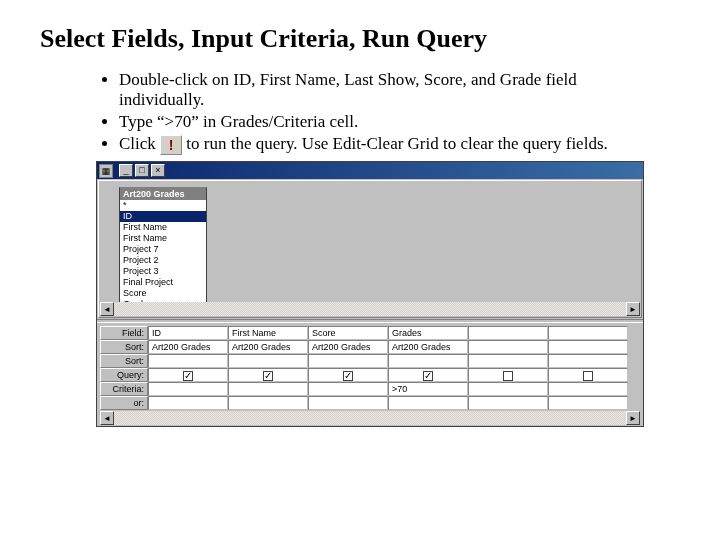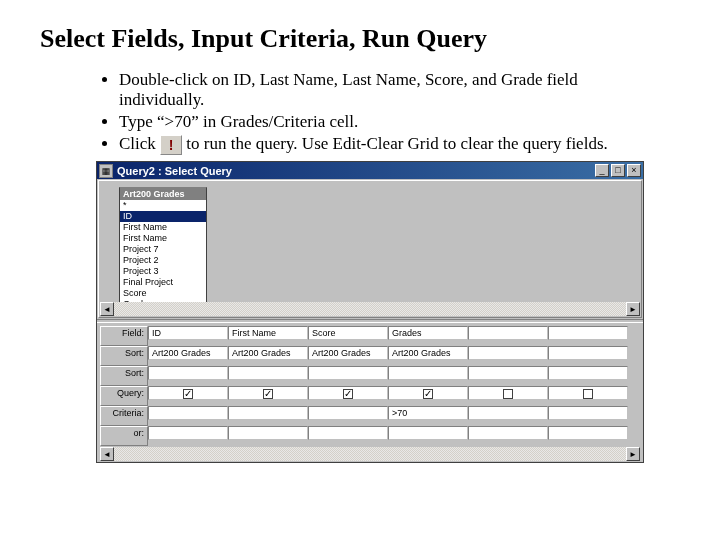--- a/index.html
+++ b/index.html
@@ -139,21 +139,21 @@
   .grid {
     display: grid;
     grid-template-columns: 48px repeat(6, 80px);
     font-size: 9px;
   }
   .rowhdr {
     background: #c0c0c0;
     border: 1px solid #808080;
     border-top-color: #fff; border-left-color: #fff;
     padding: 0 3px;
-    height: 20px;
+    height: 14px;
     line-height: 13px;
     text-align: right;
   }
   .cell {
     background: #fff;
     border: 1px solid #c0c0c0;
     border-top: 1px solid #808080;
     border-left: 1px solid #808080;
     height: 14px;
     line-height: 13px;
@@ -193,30 +193,29 @@
     color: #000;
   }
 </style>
 </head>
 <body>
 
 <h1 class="page-title">Select Fields, Input Criteria, Run Query</h1>
 
 <div class="instructions">
   <ul id="instr-list">
-      <li>Double-click on ID, Last Name, Last Name, Score, and Grade field individually.</li>
+      <li>Double-click on ID, First Name, Last Show, Score, and Grade field individually.</li>
       <li>Type “&gt;70” in Grades/Criteria cell.</li>
       <li>Click <span class="inline-icon">!</span> to run the query.  Use Edit-Clear Grid to clear the query fields.</li>
     </ul>
 </div>
 
 <div class="app-window">
   <div class="titlebar">
     <span class="ticon">▦</span>
-    <span class="ttext">Query2 : Select Query</span>
     <span class="wbtn">_</span>
     <span class="wbtn">□</span>
     <span class="wbtn">×</span>
   </div>
 
   <div class="upper-pane">
     <div class="field-listbox">
       <div class="lb-title">Art200 Grades</div>
       <div id="field-items">
           <div class="lb-item">*</div>

